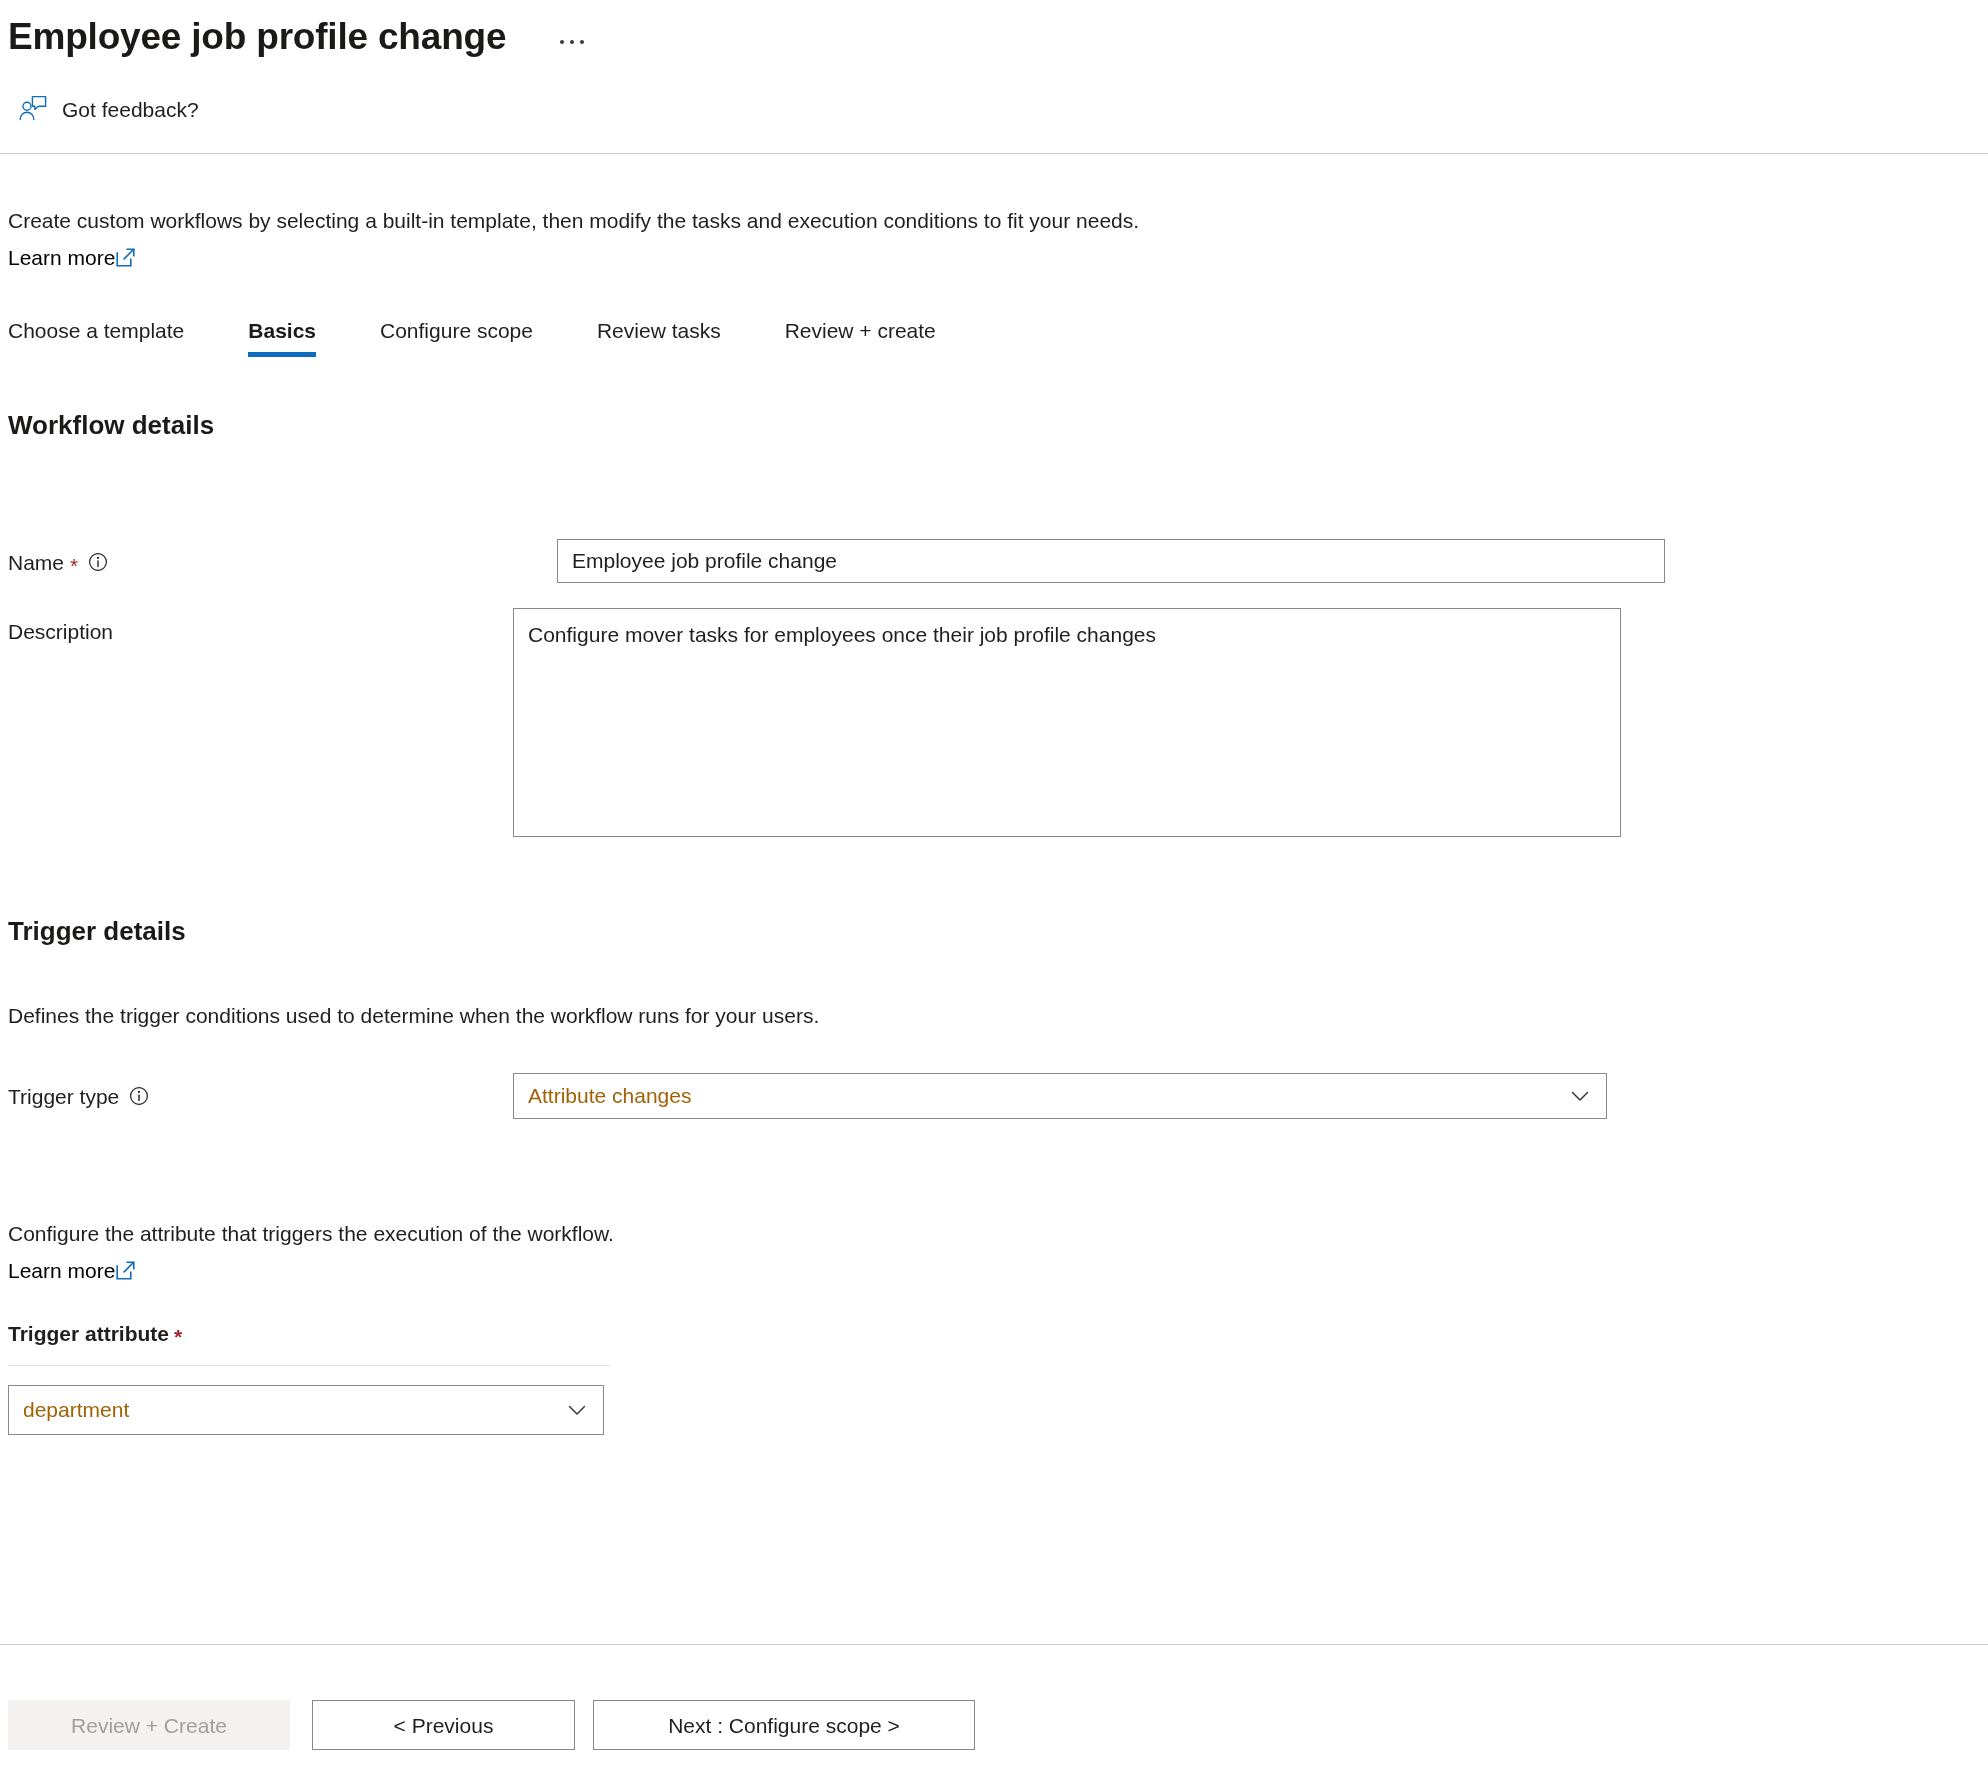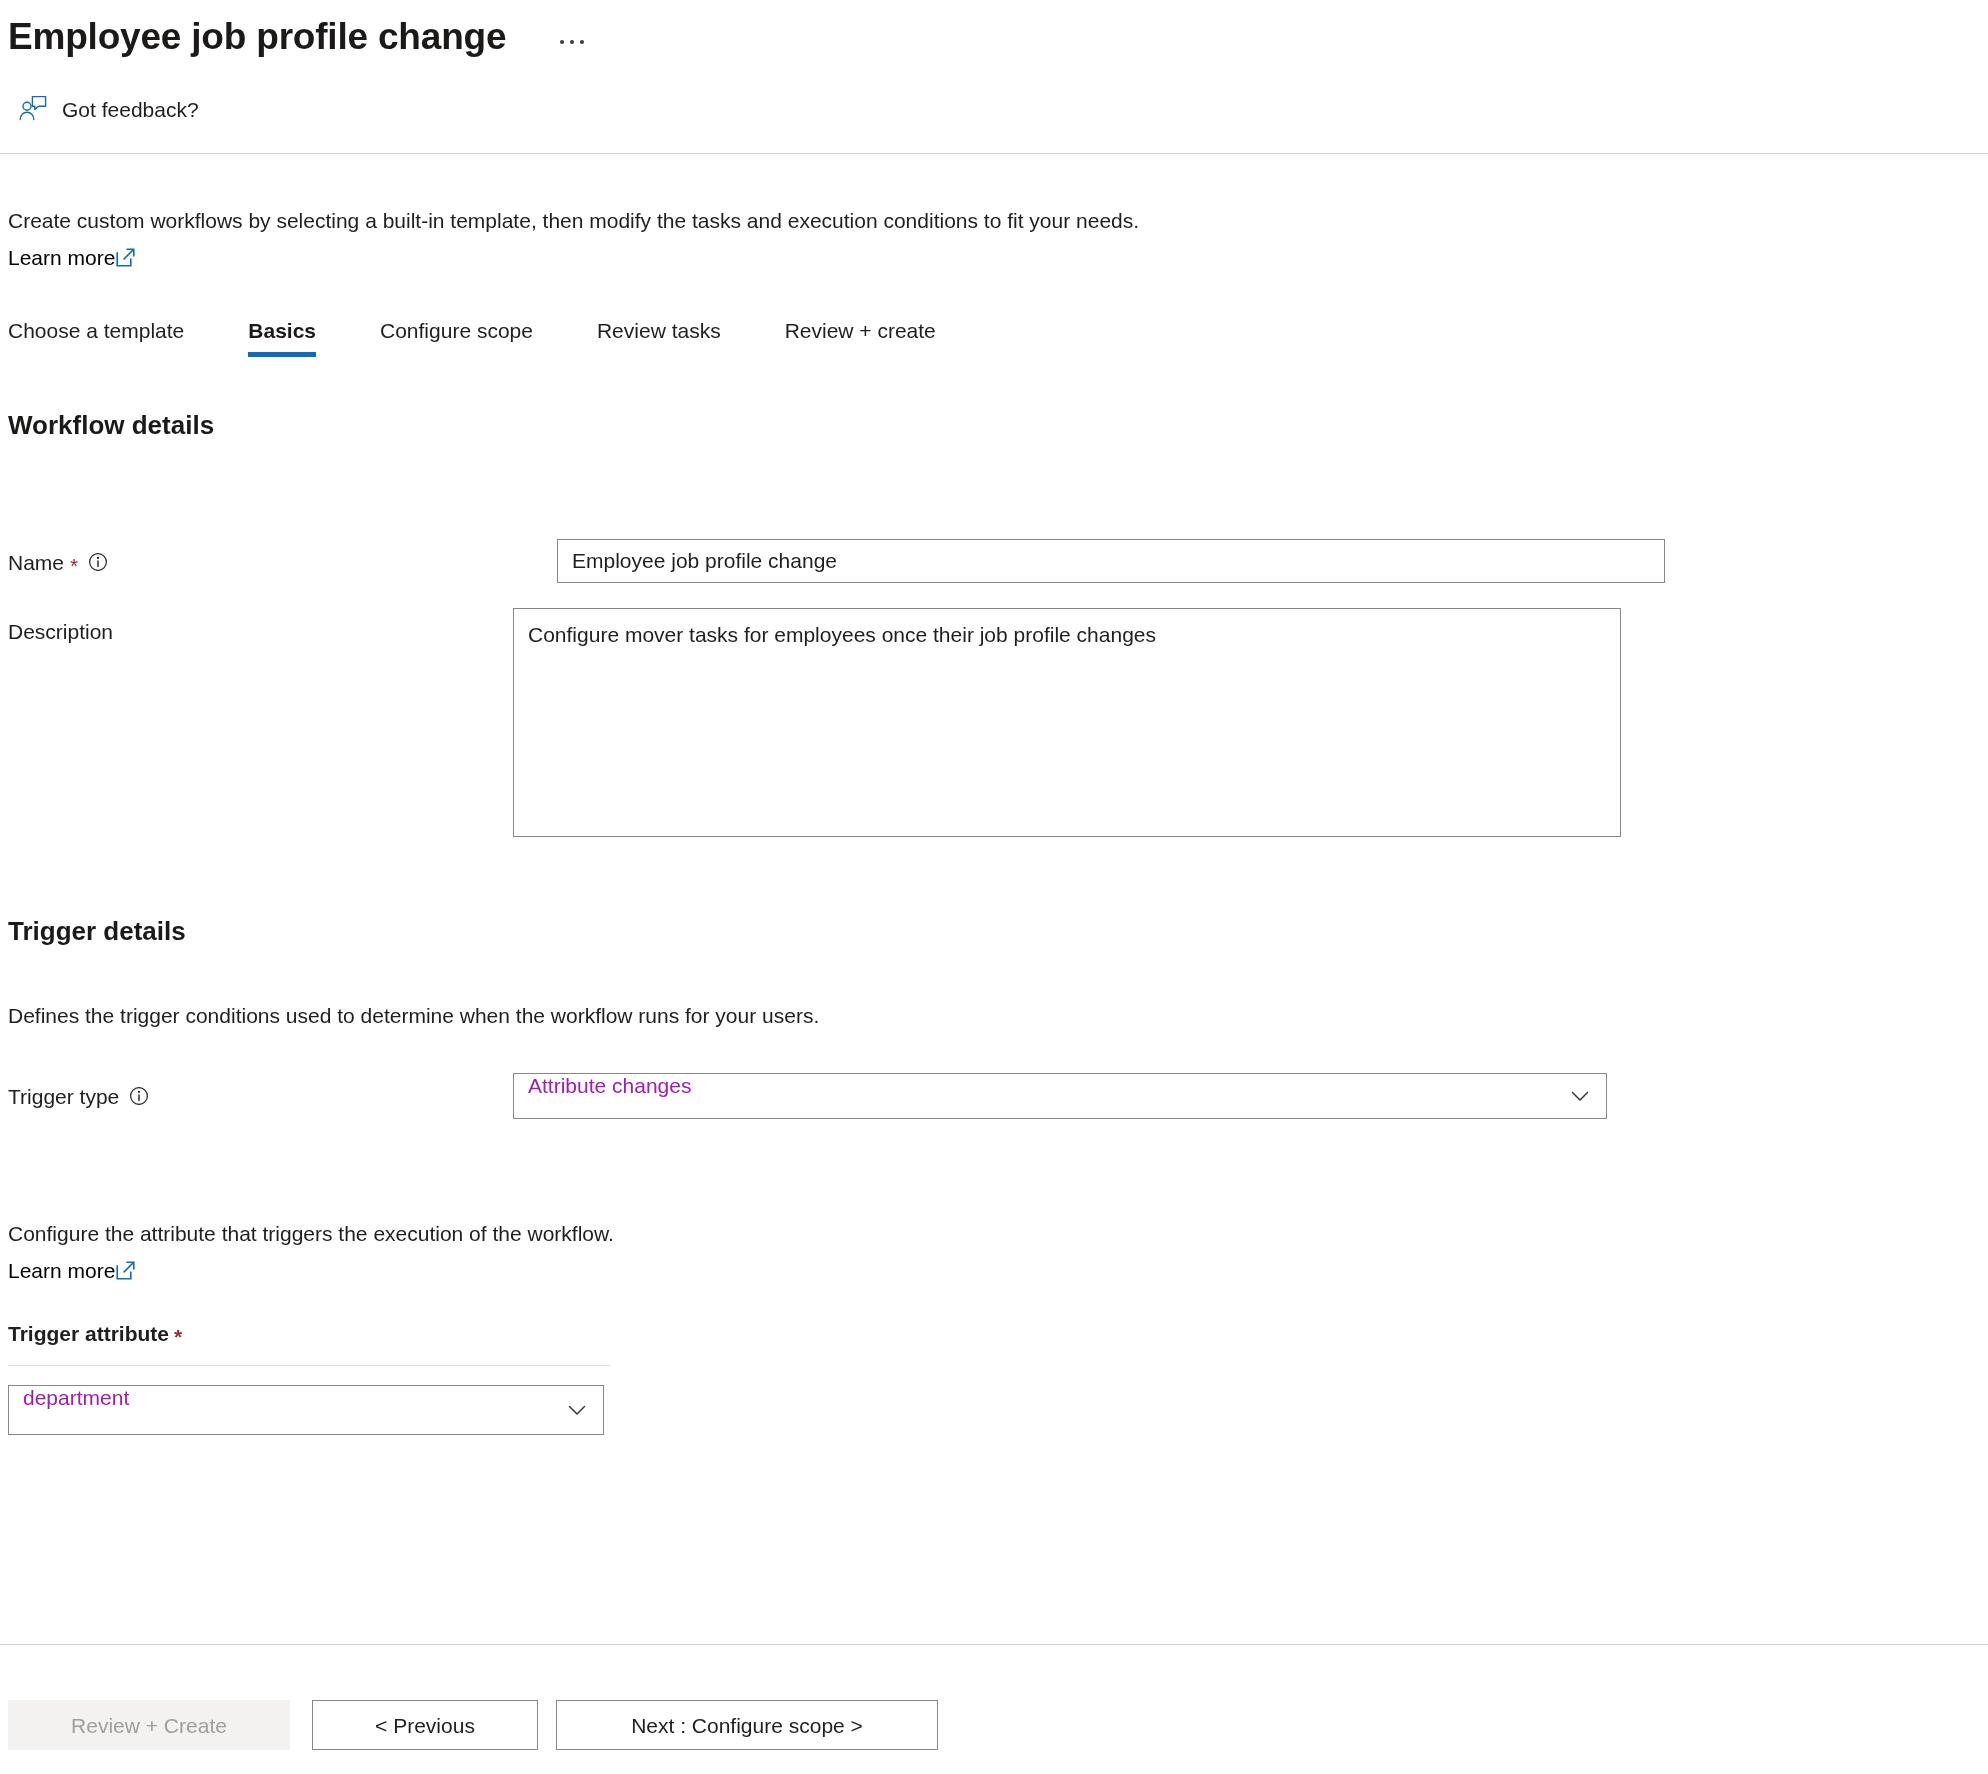--- a/index.html
+++ b/index.html
@@ -219,27 +219,27 @@
   .select-wrap {
     position: relative;
     display: inline-block;
   }
   .select-input {
     box-sizing: border-box;
     border: 1px solid #8a8886;
     background: #ffffff;
     font-family: "Liberation Sans", sans-serif;
     font-size: 21px;
-    color: #a21caf;
+    color: #a16207;
     padding: 0 48px 0 14px;
     outline: none;
     border-radius: 0;
     cursor: pointer;
     display: flex;
-    align-items: flex-start;
+    align-items: center;
   }
   .select-trigger-type { width: 1094px; height: 46px; }
   .select-attr        { width: 596px;  height: 50px; }
   .chev {
     position: absolute;
     right: 16px;
     top: 50%;
     transform: translateY(-50%);
     width: 22px;
     height: 22px;
@@ -298,21 +298,21 @@
     white-space: nowrap;
     line-height: 1;
   }
   .btn-disabled {
     background: #f3f2f1;
     border: 1px solid #f3f2f1;
     color: #a19f9d;
     cursor: default;
   }
   .btn-review { width: 282px; }
-  .btn-prev   { width: 226px; margin-left: 14px; }
+  .btn-prev   { width: 263px; margin-left: 14px; }
   .btn-next   { width: 382px; margin-left: 10px; }
 </style>
 </head>
 <body>
 
 <div class="page">
 
   <div class="header">
     <h1 class="page-title">Employee job profile change</h1>
     <button class="ellipsis-btn">

